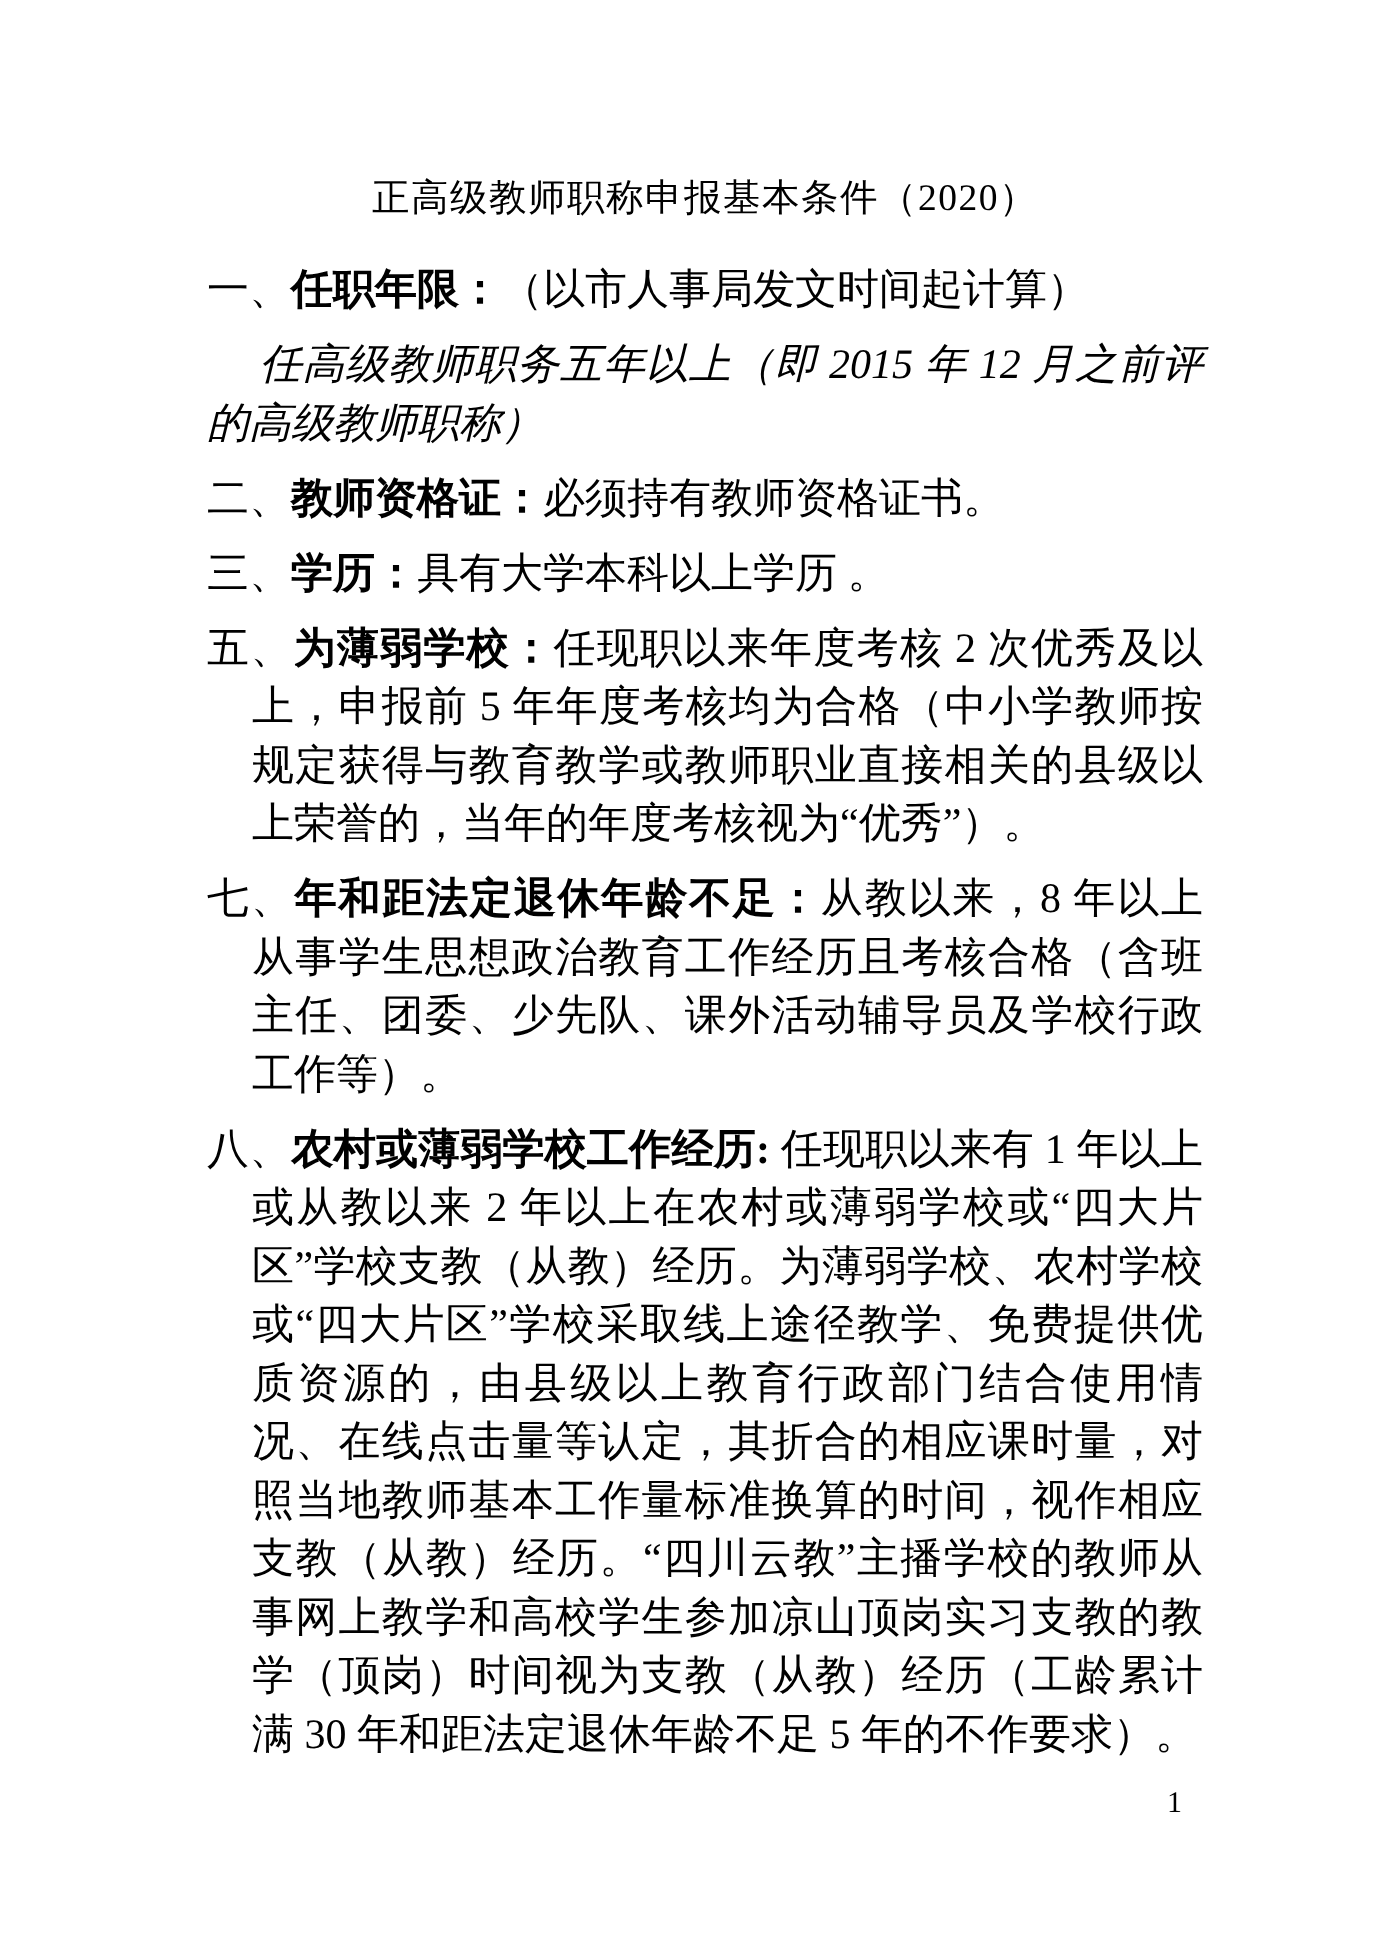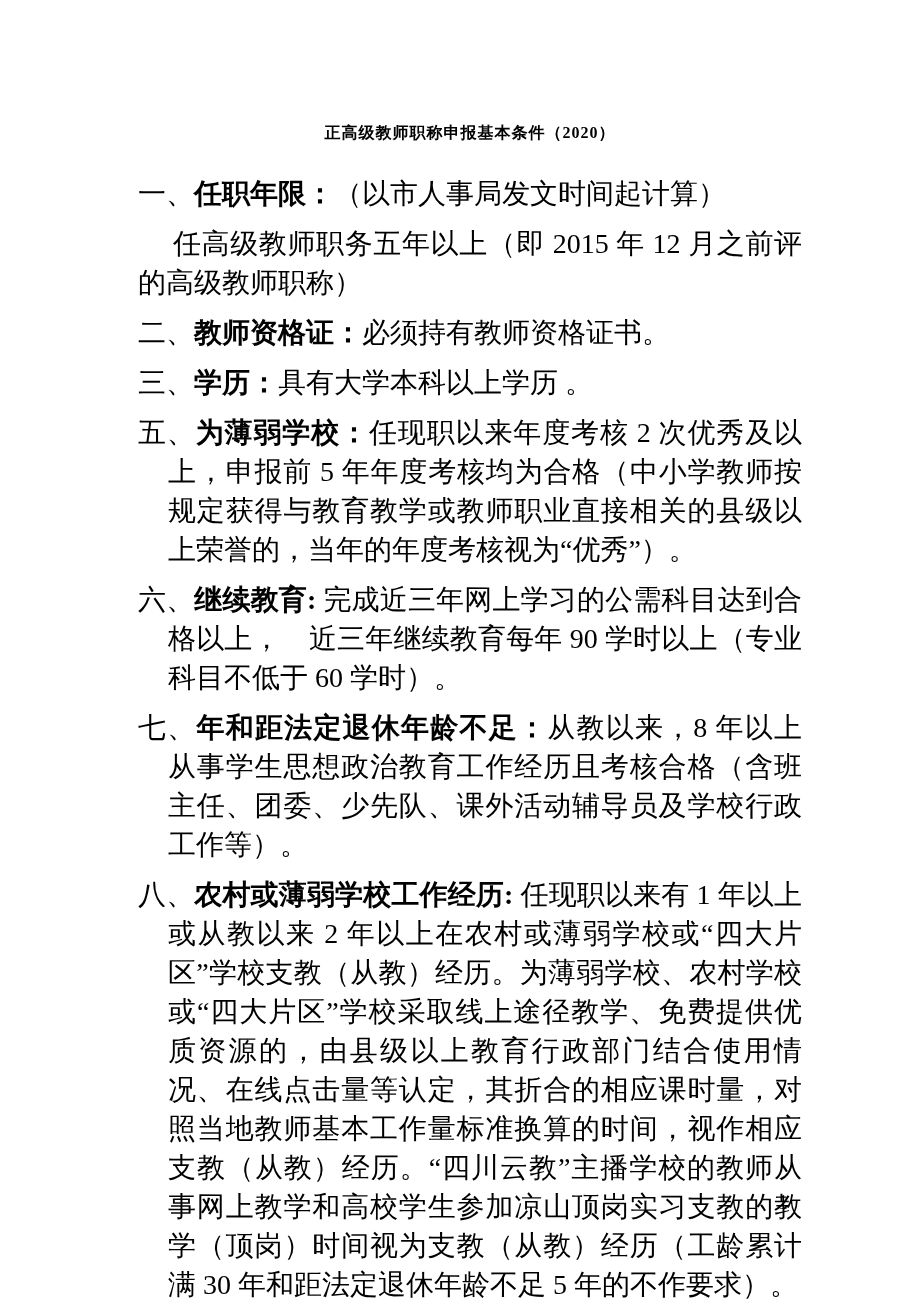--- a/index.html
+++ b/index.html
@@ -13,41 +13,42 @@
     height: 1302px;
     margin: 0 auto;
     background: #ffffff;
     color: #000000;
     font-family: "Liberation Serif", "DejaVu Serif", serif;
     box-sizing: border-box;
     padding: 115px 118px 0 138px;
     overflow: hidden;
   }
   .doc-title {
-    font-size: 16px;
-    font-weight: 700;
+    font-size: 25px;
+    font-weight: 400;
     line-height: 36px;
     text-align: center;
     margin: 0 0 23px 0;
     letter-spacing: 1px;
   }
   .doc-body p {
     font-size: 28px;
     line-height: 39px;
     margin: 0 0 11px 0;
     text-align: justify;
   }
   
   .doc-body p.item {
     padding-left: 30px;
     text-indent: -30px;
   }
   
   .doc-body p.sub {
     text-indent: 35px;
+    font-style: italic;
   }
   .b {
     font-weight: 700;
   }
   .page-number {
     position: absolute;
     right: 132px;
     bottom: 90px;
     font-size: 20px;
     line-height: 20px;
@@ -59,20 +60,19 @@
 
 <div class="page">
   <h1 class="doc-title">正高级教师职称申报基本条件（2020）</h1>
 
   <main class="doc-body">
       <p class="item"><span>一、</span><span class="b">任职年限：</span><span>（以市人事局发文时间起计算）</span></p>
       <p class="sub"><span>任高级教师职务五年以上（即 2015 年 12 月之前评的高级教师职称）</span></p>
       <p class="item"><span>二、</span><span class="b">教师资格证：</span><span>必须持有教师资格证书。</span></p>
       <p class="item"><span>三、</span><span class="b">学历：</span><span>具有大学本科以上学历 。</span></p>
       <p class="item"><span>五、</span><span class="b">为薄弱学校：</span><span>任现职以来年度考核 2 次优秀及以上，申报前 5 年年度考核均为合格（中小学教师按规定获得与教育教学或教师职业直接相关的县级以上荣誉的，当年的年度考核视为“优秀”）。</span></p>
-      <p class="item"><span>六、</span><span class="b">继续教育:</span><span> 完成近三年网上学习的公需科目达到合格以上，　近三年继续教育每年 90 学时以上（专业科目不低于 60 学时）。</span></p>
       <p class="item"><span>七、</span><span class="b">年和距法定退休年龄不足：</span><span>从教以来，8 年以上从事学生思想政治教育工作经历且考核合格（含班主任、团委、少先队、课外活动辅导员及学校行政工作等）。</span></p>
       <p class="item"><span>八、</span><span class="b">农村或薄弱学校工作经历:</span><span> 任现职以来有 1 年以上或从教以来 2 年以上在农村或薄弱学校或“四大片区”学校支教（从教）经历。为薄弱学校、农村学校或“四大片区”学校采取线上途径教学、免费提供优质资源的，由县级以上教育行政部门结合使用情况、在线点击量等认定，其折合的相应课时量，对照当地教师基本工作量标准换算的时间，视作相应支教（从教）经历。“四川云教”主播学校的教师从事网上教学和高校学生参加凉山顶岗实习支教的教学（顶岗）时间视为支教（从教）经历（工龄累计满 30 年和距法定退休年龄不足 5 年的不作要求）。</span></p>
       <p class="item"></p>
     </main>
 
   <div class="page-number">1</div>
 </div>
 
 </body></html>

